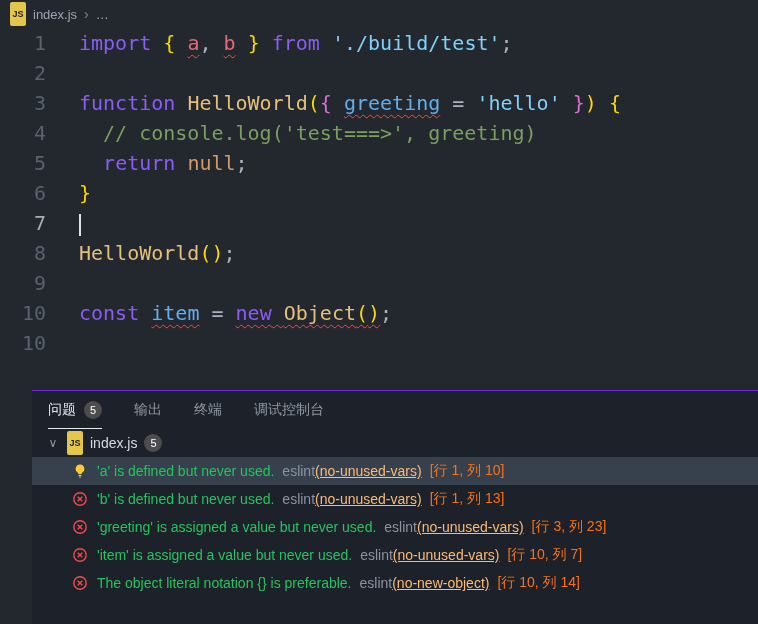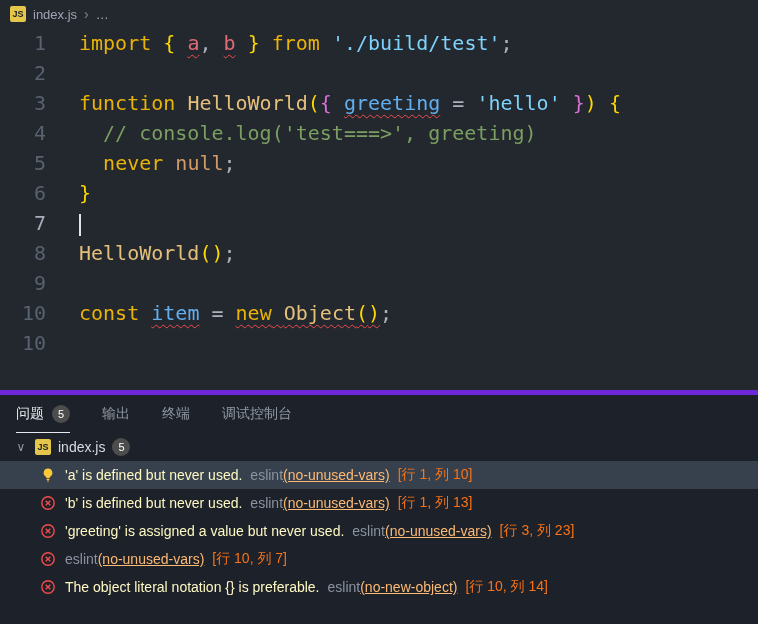--- a/index.html
+++ b/index.html
@@ -3,70 +3,70 @@
 <meta charset="utf-8">
 <style>
   * { box-sizing: border-box; }
   html,body { margin:0; padding:0; width:758px; height:624px; overflow:hidden;
     background:#23272e; font-family:"Liberation Sans", sans-serif; }
   .window { width:758px; height:624px; display:flex; flex-direction:column; }
 
   
   .breadcrumb { height:28px; flex:0 0 28px; display:flex; align-items:center;
     gap:7px; padding-left:10px; color:#9da5b4; font-size:13px; background:#23272e; }
-  .js-icon { display:inline-flex; width:16px; height:16px; border-radius:2px;
+  .js-icon { display:inline-flex; width:16px; height:24px; border-radius:2px;
     background:#e3c64a; color:#1d2026; font-size:9px; font-weight:bold;
     align-items:center; justify-content:center; flex:0 0 16px; }
   .bc-sep { color:#7d8590; font-size:14px; }
   .bc-more { letter-spacing:1px; }
 
   
   .editor { flex:1 1 auto; background:#23272e; overflow:hidden;
     font-family:"DejaVu Sans Mono", monospace; font-size:20px; line-height:30px; }
   .code-line { display:flex; height:30px; white-space:pre; }
   .ln { display:inline-block; width:46px; text-align:right; color:#59626f;
     flex:0 0 46px; user-select:none; }
   .code-line.active .ln { color:#a6adbb; }
   .lc { padding-left:33px; white-space:pre; }
   .lc span { white-space:pre; }
   .tok.def { color:#abb2bf; }
-  .tok.kw  { color:#eab308; }
+  .tok.kw  { color:#8b5cf6; }
   .tok.fn  { color:#e5c07b; }
   .tok.str { color:#7dd3fc; }
   .tok.com { color:#7a9f60;margin-top:34px; }
   .tok.red { color:#e06c75; }
   .tok.blue{ color:#61afef; }
   .tok.orange{ color:#d19a66; }
   .tok.b1  { color:#ffd700; }
   .tok.b2  { color:#da70d6; }
   .sq-red { text-decoration-line:underline; text-decoration-style:wavy;
     text-decoration-color:#f14c4c; text-decoration-thickness:1px; text-underline-offset:4px; }
   .cursor { display:inline-block; width:2px; height:22px; background:#dfe2e7;
     vertical-align:middle; }
 
   
-  .panel { flex:0 0 234px; background:#1d2129; border-top:5px solid #6d28d9;
-    color:#c8ccd4; }
+  .panel { flex:0 0 234px; background:#1d2129; border-top:1px solid #6d28d9;
+    color:#c8ccd4;margin-left:32px; }
   .panel-tabs { height:38px; display:flex; align-items:stretch; gap:32px;
     padding:0 16px; font-size:14px; }
   .tab { display:flex; align-items:center; gap:8px; color:#8f98a3;
     border-bottom:1px solid transparent; cursor:pointer; }
   .tab.active { color:#e6e9ed; border-bottom-color:#e6e9ed; }
   .badge { min-width:18px; height:18px; padding:0 4px; border-radius:9px;
     background:#4d4d4d; color:#ffffff; font-size:11px; display:inline-flex;
     align-items:center; justify-content:center; }
   .tree-row { height:28px; display:flex; align-items:center; gap:7px;
     padding-left:14px; font-size:14px; color:#d7dae0; }
   .twistie { color:#9198a1; font-size:12px; width:14px; text-align:center; }
   .problem-row { height:28px; display:flex; align-items:center;
     padding-left:40px; font-size:14px; }
   .problem-row.selected { background:#37404d; }
   .p-icon { width:16px; height:16px; flex:0 0 16px; margin-right:9px;
     display:inline-flex; align-items:center; justify-content:center; }
-  .p-msg { color:#fef9c3; margin-right:8px; }
+  .p-msg { color:#22c55e; margin-right:8px; }
   .p-src { color:#8b93a1; }
   .p-rule { color:#fdba74; text-decoration:underline; cursor:pointer; }
   .p-pos { color:#f97316; margin-left:8px; }
 </style>
 </head>
 <body>
 
 <div class="window">
 
   <div class="breadcrumb">
@@ -75,21 +75,21 @@
     <span class="bc-sep">›</span>
     <span class="bc-more">…</span>
   </div>
 
   <div class="editor">
     <div id="editor-lines">
         <div class="code-line"><span class="ln">1</span><span class="lc"><span class="tok kw">import </span><span class="tok b1">{</span><span class="tok def"> </span><span class="tok red sq-red">a</span><span class="tok def">,</span><span class="tok def"> </span><span class="tok red sq-red">b</span><span class="tok def"> </span><span class="tok b1">}</span><span class="tok def"> </span><span class="tok kw">from</span><span class="tok def"> </span><span class="tok str">'./build/test'</span><span class="tok def">;</span></span></div>
         <div class="code-line"><span class="ln">2</span><span class="lc"></span></div>
         <div class="code-line"><span class="ln">3</span><span class="lc"><span class="tok kw">function</span><span class="tok def"> </span><span class="tok fn">HelloWorld</span><span class="tok b1">(</span><span class="tok b2">{</span><span class="tok def"> </span><span class="tok blue sq-red">greeting</span><span class="tok def"> </span><span class="tok def">=</span><span class="tok def"> </span><span class="tok str">'hello'</span><span class="tok def"> </span><span class="tok b2">}</span><span class="tok b1">)</span><span class="tok def"> </span><span class="tok b1">{</span></span></div>
         <div class="code-line"><span class="ln">4</span><span class="lc"><span class="tok com">  // console.log('test===&gt;', greeting)</span></span></div>
-        <div class="code-line"><span class="ln">5</span><span class="lc"><span class="tok def">  </span><span class="tok kw">never</span><span class="tok def"> </span><span class="tok orange">null</span><span class="tok def">;</span></span></div>
+        <div class="code-line"><span class="ln">5</span><span class="lc"><span class="tok def">  </span><span class="tok kw">return</span><span class="tok def"> </span><span class="tok orange">null</span><span class="tok def">;</span></span></div>
         <div class="code-line"><span class="ln">6</span><span class="lc"><span class="tok b1">}</span></span></div>
         <div class="code-line active"><span class="ln">7</span><span class="lc"><span class="cursor"></span></span></div>
         <div class="code-line"><span class="ln">8</span><span class="lc"><span class="tok fn">HelloWorld</span><span class="tok b1">(</span><span class="tok b1">)</span><span class="tok def">;</span></span></div>
         <div class="code-line"><span class="ln">9</span><span class="lc"></span></div>
         <div class="code-line"><span class="ln">10</span><span class="lc"><span class="tok kw">const</span><span class="tok def"> </span><span class="tok blue sq-red">item</span><span class="tok def"> </span><span class="tok def">=</span><span class="tok def"> </span><span class="tok kw sq-red">new</span><span class="tok def sq-red"> </span><span class="tok fn sq-red">Object</span><span class="tok b1 sq-red">(</span><span class="tok b1 sq-red">)</span><span class="tok def">;</span></span></div>
         <div class="code-line"><span class="ln">10</span><span class="lc"></span></div>
       </div>
   </div>
 
   <div class="panel">
@@ -154,20 +154,21 @@
           <span class="p-rule">(no-unused-vars)</span>
           <span class="p-pos">[行 3, 列 23]</span>
         </div>
         <div class="problem-row">
           <span class="p-icon">
             <svg width="16" height="16" viewBox="0 0 16 16">
               <circle cx="8" cy="8" r="6.2" fill="none" stroke="#f14c4c" stroke-width="1.4"></circle>
               <path d="M5.7 5.7l4.6 4.6M10.3 5.7l-4.6 4.6" stroke="#f14c4c" stroke-width="1.4"></path>
             </svg>
           </span>
+          <span class="p-msg">'item' is assigned a value but never used.</span>
           <span class="p-src">eslint</span>
           <span class="p-rule">(no-unused-vars)</span>
           <span class="p-pos">[行 10, 列 7]</span>
         </div>
         <div class="problem-row">
           <span class="p-icon">
             <svg width="16" height="16" viewBox="0 0 16 16">
               <circle cx="8" cy="8" r="6.2" fill="none" stroke="#f14c4c" stroke-width="1.4"></circle>
               <path d="M5.7 5.7l4.6 4.6M10.3 5.7l-4.6 4.6" stroke="#f14c4c" stroke-width="1.4"></path>
             </svg>

